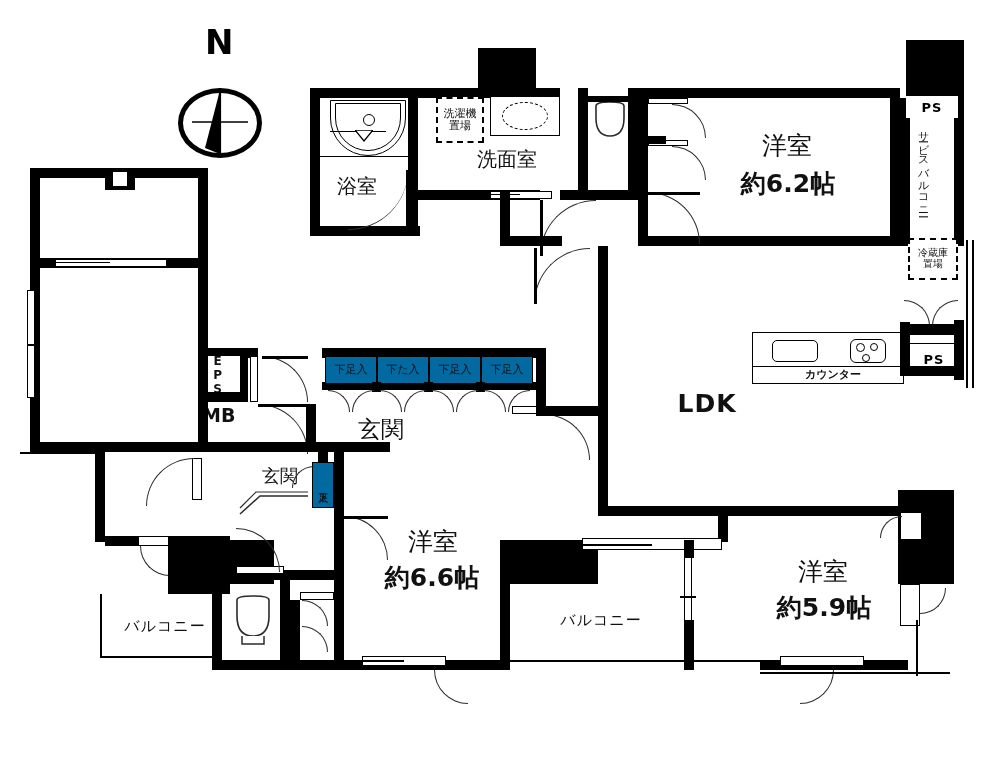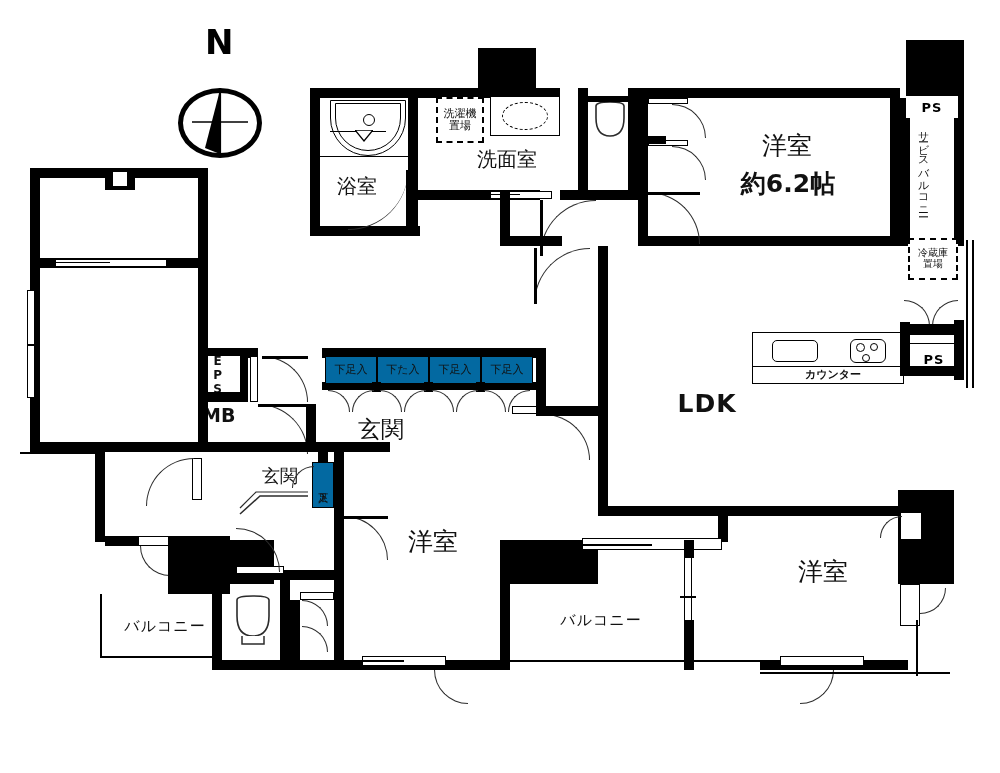--- a/index.html
+++ b/index.html
@@ -254,39 +254,41 @@
   <div class="lbl" style="left:788px;top:369px;width:90px;font-size:11px;font-weight:700;">カウンター</div>
 
   <div class="wall" style="left:900px;top:322px;width:10px;height:54px;"></div>
 
   <div class="wall" style="left:598px;top:506px;width:130px;height:10px;"></div>
   <div class="wall" style="left:718px;top:506px;width:10px;height:36px;"></div>
   <div class="wall" style="left:718px;top:506px;width:190px;height:10px;"></div>
   <div class="wall" style="left:898px;top:490px;width:56px;height:26px;"></div>
 
   <div class="lbl jp" style="left:768px;top:558px;width:110px;font-size:25px;">洋室</div>
+  <div class="lbl" style="left:750px;top:594px;width:148px;font-size:25px;font-weight:700;">約5.9帖</div>
 
   <div class="wall" style="left:898px;top:516px;width:56px;height:68px;"></div>
   <div class="panel" style="left:900px;top:512px;width:22px;height:28px;"></div>
   <div class="swing" style="left:880px;top:516px;width:22px;height:22px;border-right:none;border-bottom:none;border-radius:22px 0 0 0;"></div>
   <div class="panel" style="left:900px;top:584px;width:20px;height:42px;"></div>
   <div class="swing" style="left:920px;top:588px;width:26px;height:26px;border-left:none;border-top:none;border-radius:0 0 26px 0;"></div>
 
   <div class="wall" style="left:760px;top:660px;width:148px;height:10px;"></div>
   <div class="slider" style="left:780px;top:656px;width:84px;height:10px;"></div>
   <div class="swing" style="left:800px;top:670px;width:34px;height:34px;border-top:none;border-left:none;border-radius:0 0 34px 0;"></div>
   <div class="thin" style="left:760px;top:672px;width:190px;height:2px;"></div>
   <div class="thin" style="left:916px;top:620px;width:2px;height:56px;"></div>
 
   <div class="wall" style="left:334px;top:510px;width:10px;height:160px;"></div>
   <div class="wall" style="left:500px;top:540px;width:10px;height:130px;"></div>
   <div class="wall" style="left:500px;top:540px;width:98px;height:44px;"></div>
   <div class="wall" style="left:212px;top:660px;width:298px;height:10px;"></div>
 
   <div class="lbl jp" style="left:378px;top:528px;width:110px;font-size:25px;">洋室</div>
+  <div class="lbl" style="left:358px;top:564px;width:148px;font-size:25px;font-weight:700;">約6.6帖</div>
 
   <div class="swing" style="left:344px;top:516px;width:44px;height:44px;border-left:none;border-bottom:none;border-radius:0 44px 0 0;"></div>
   <div class="leaf" style="left:344px;top:516px;width:44px;height:3px;"></div>
   <div class="slider" style="left:362px;top:656px;width:84px;height:10px;"></div>
   <div class="thin" style="left:362px;top:660px;width:42px;height:1.5px;"></div>
   <div class="swing" style="left:434px;top:670px;width:34px;height:34px;border-top:none;border-right:none;border-radius:0 0 0 34px;"></div>
 
   <div class="wall" style="left:212px;top:540px;width:62px;height:44px;"></div>
   <div class="wall" style="left:212px;top:584px;width:10px;height:86px;"></div>
   <div class="wall" style="left:222px;top:570px;width:112px;height:10px;"></div>

